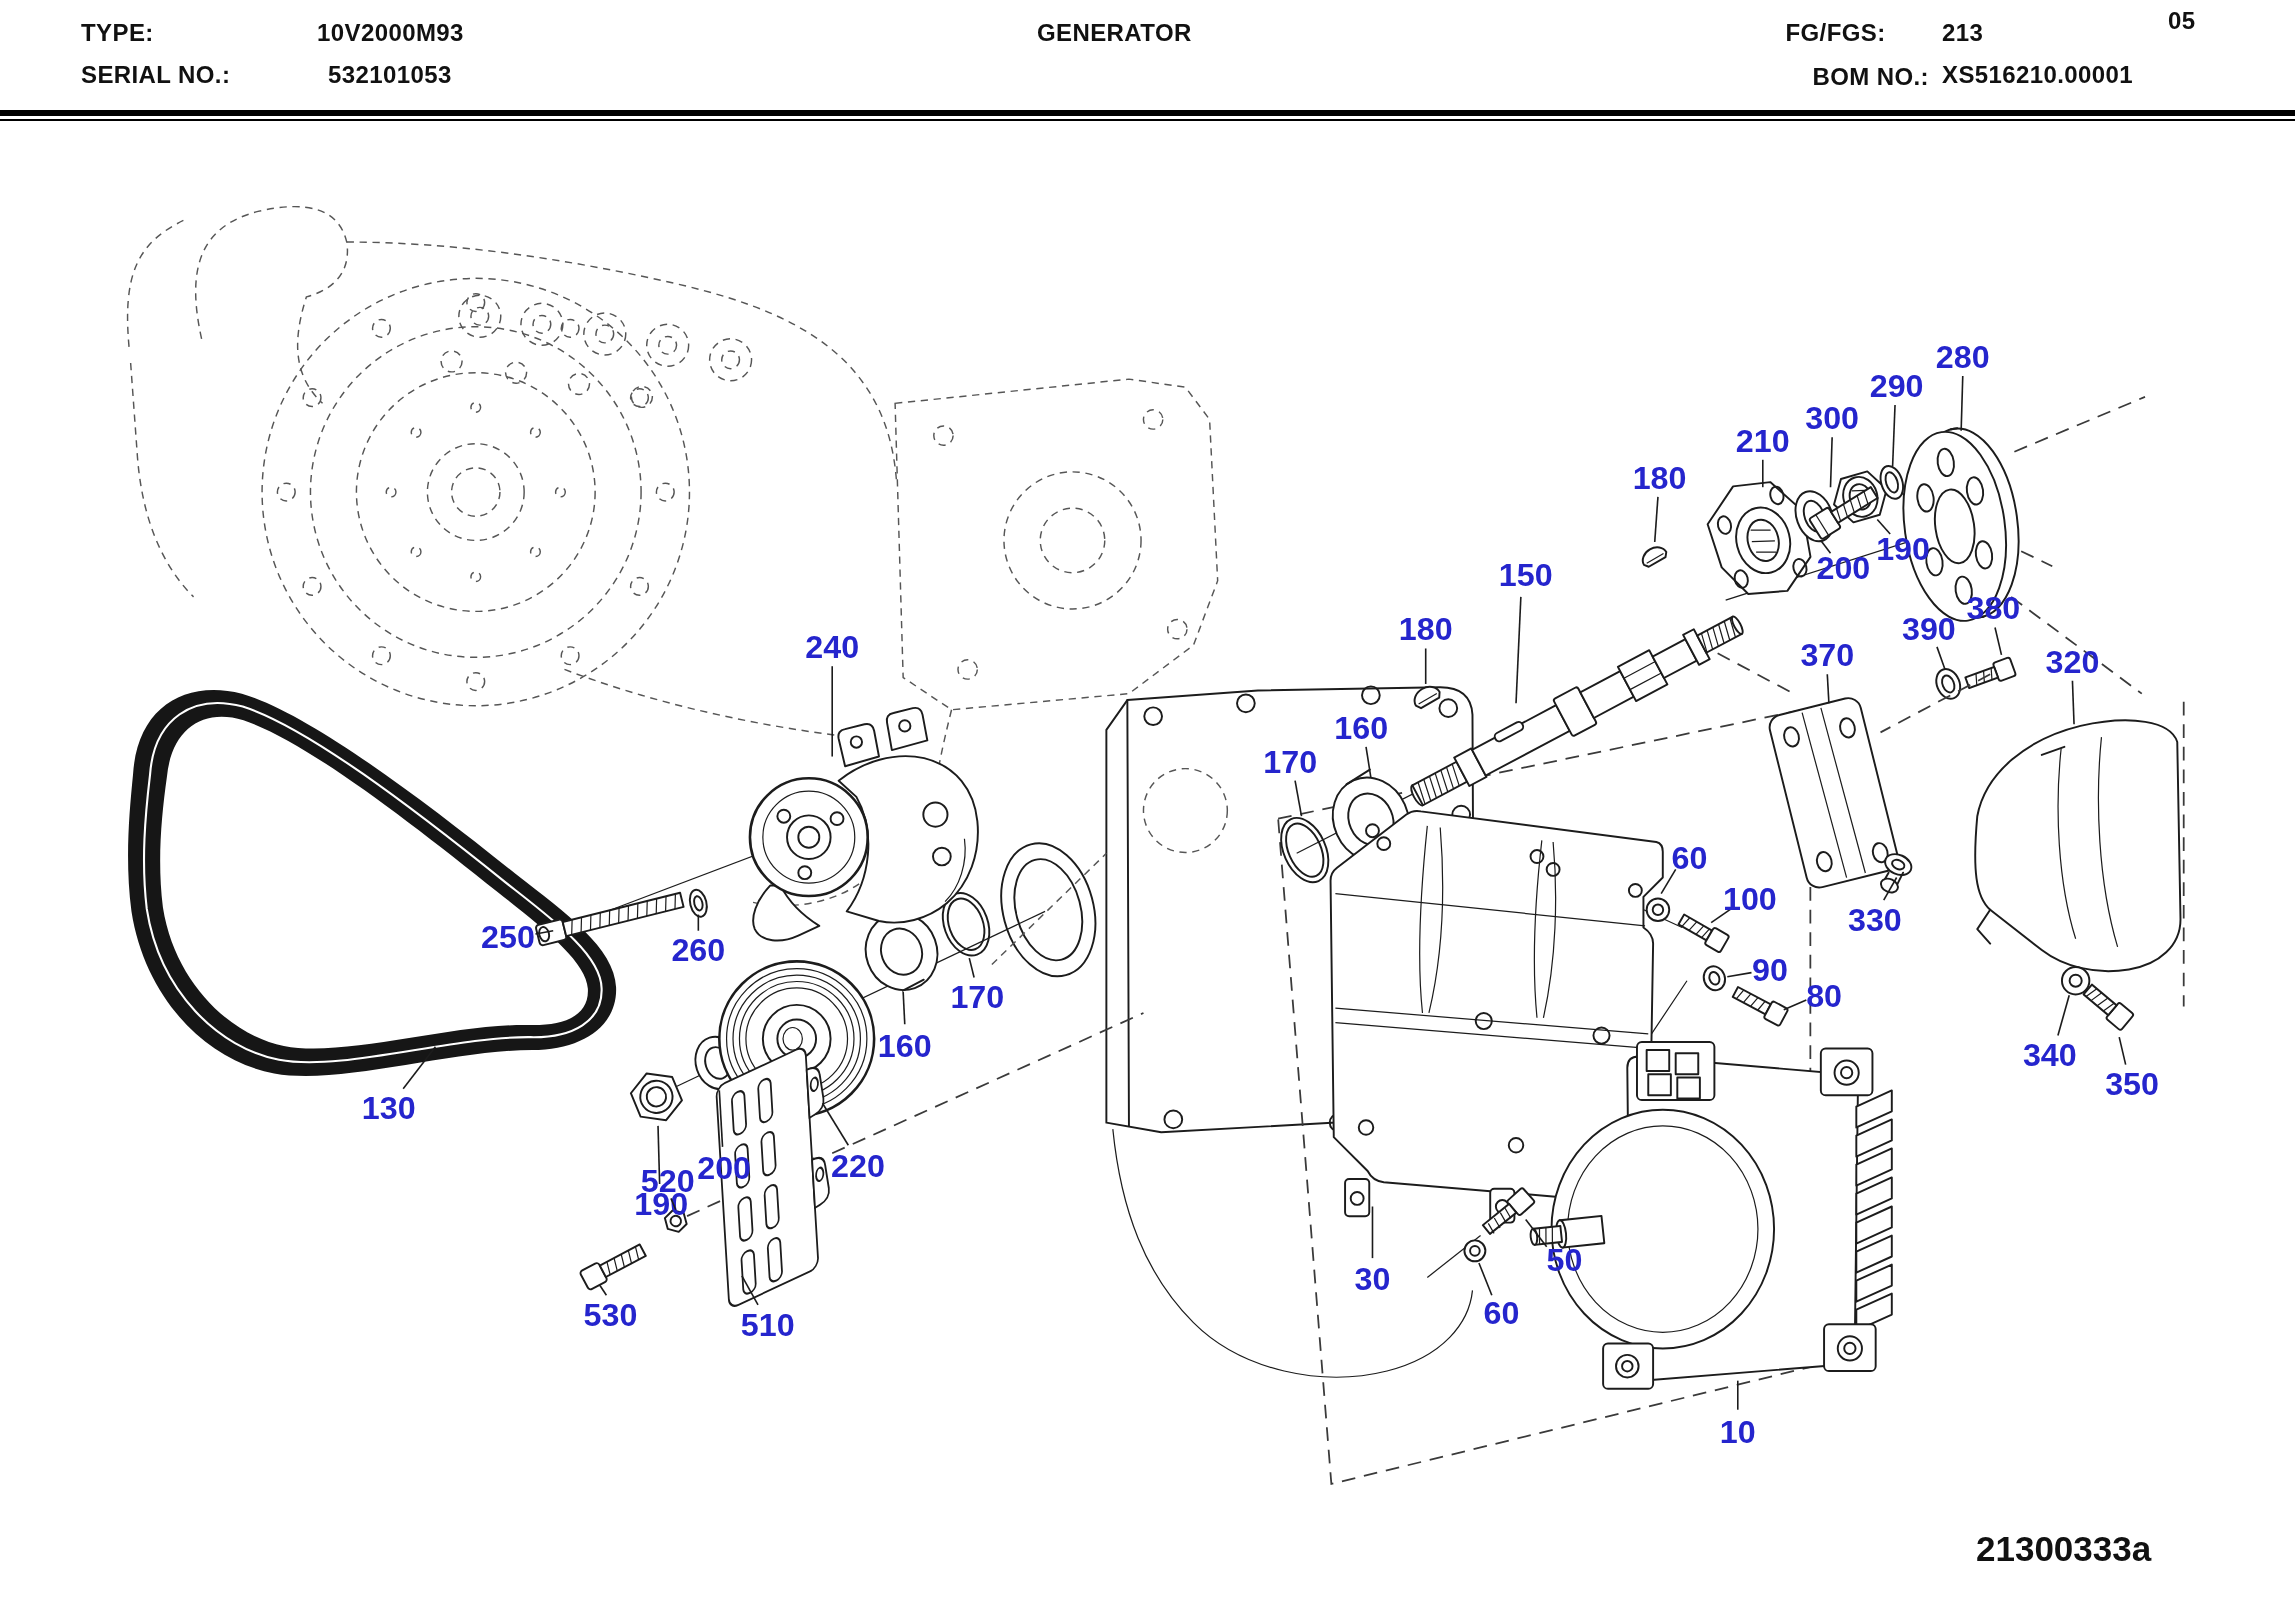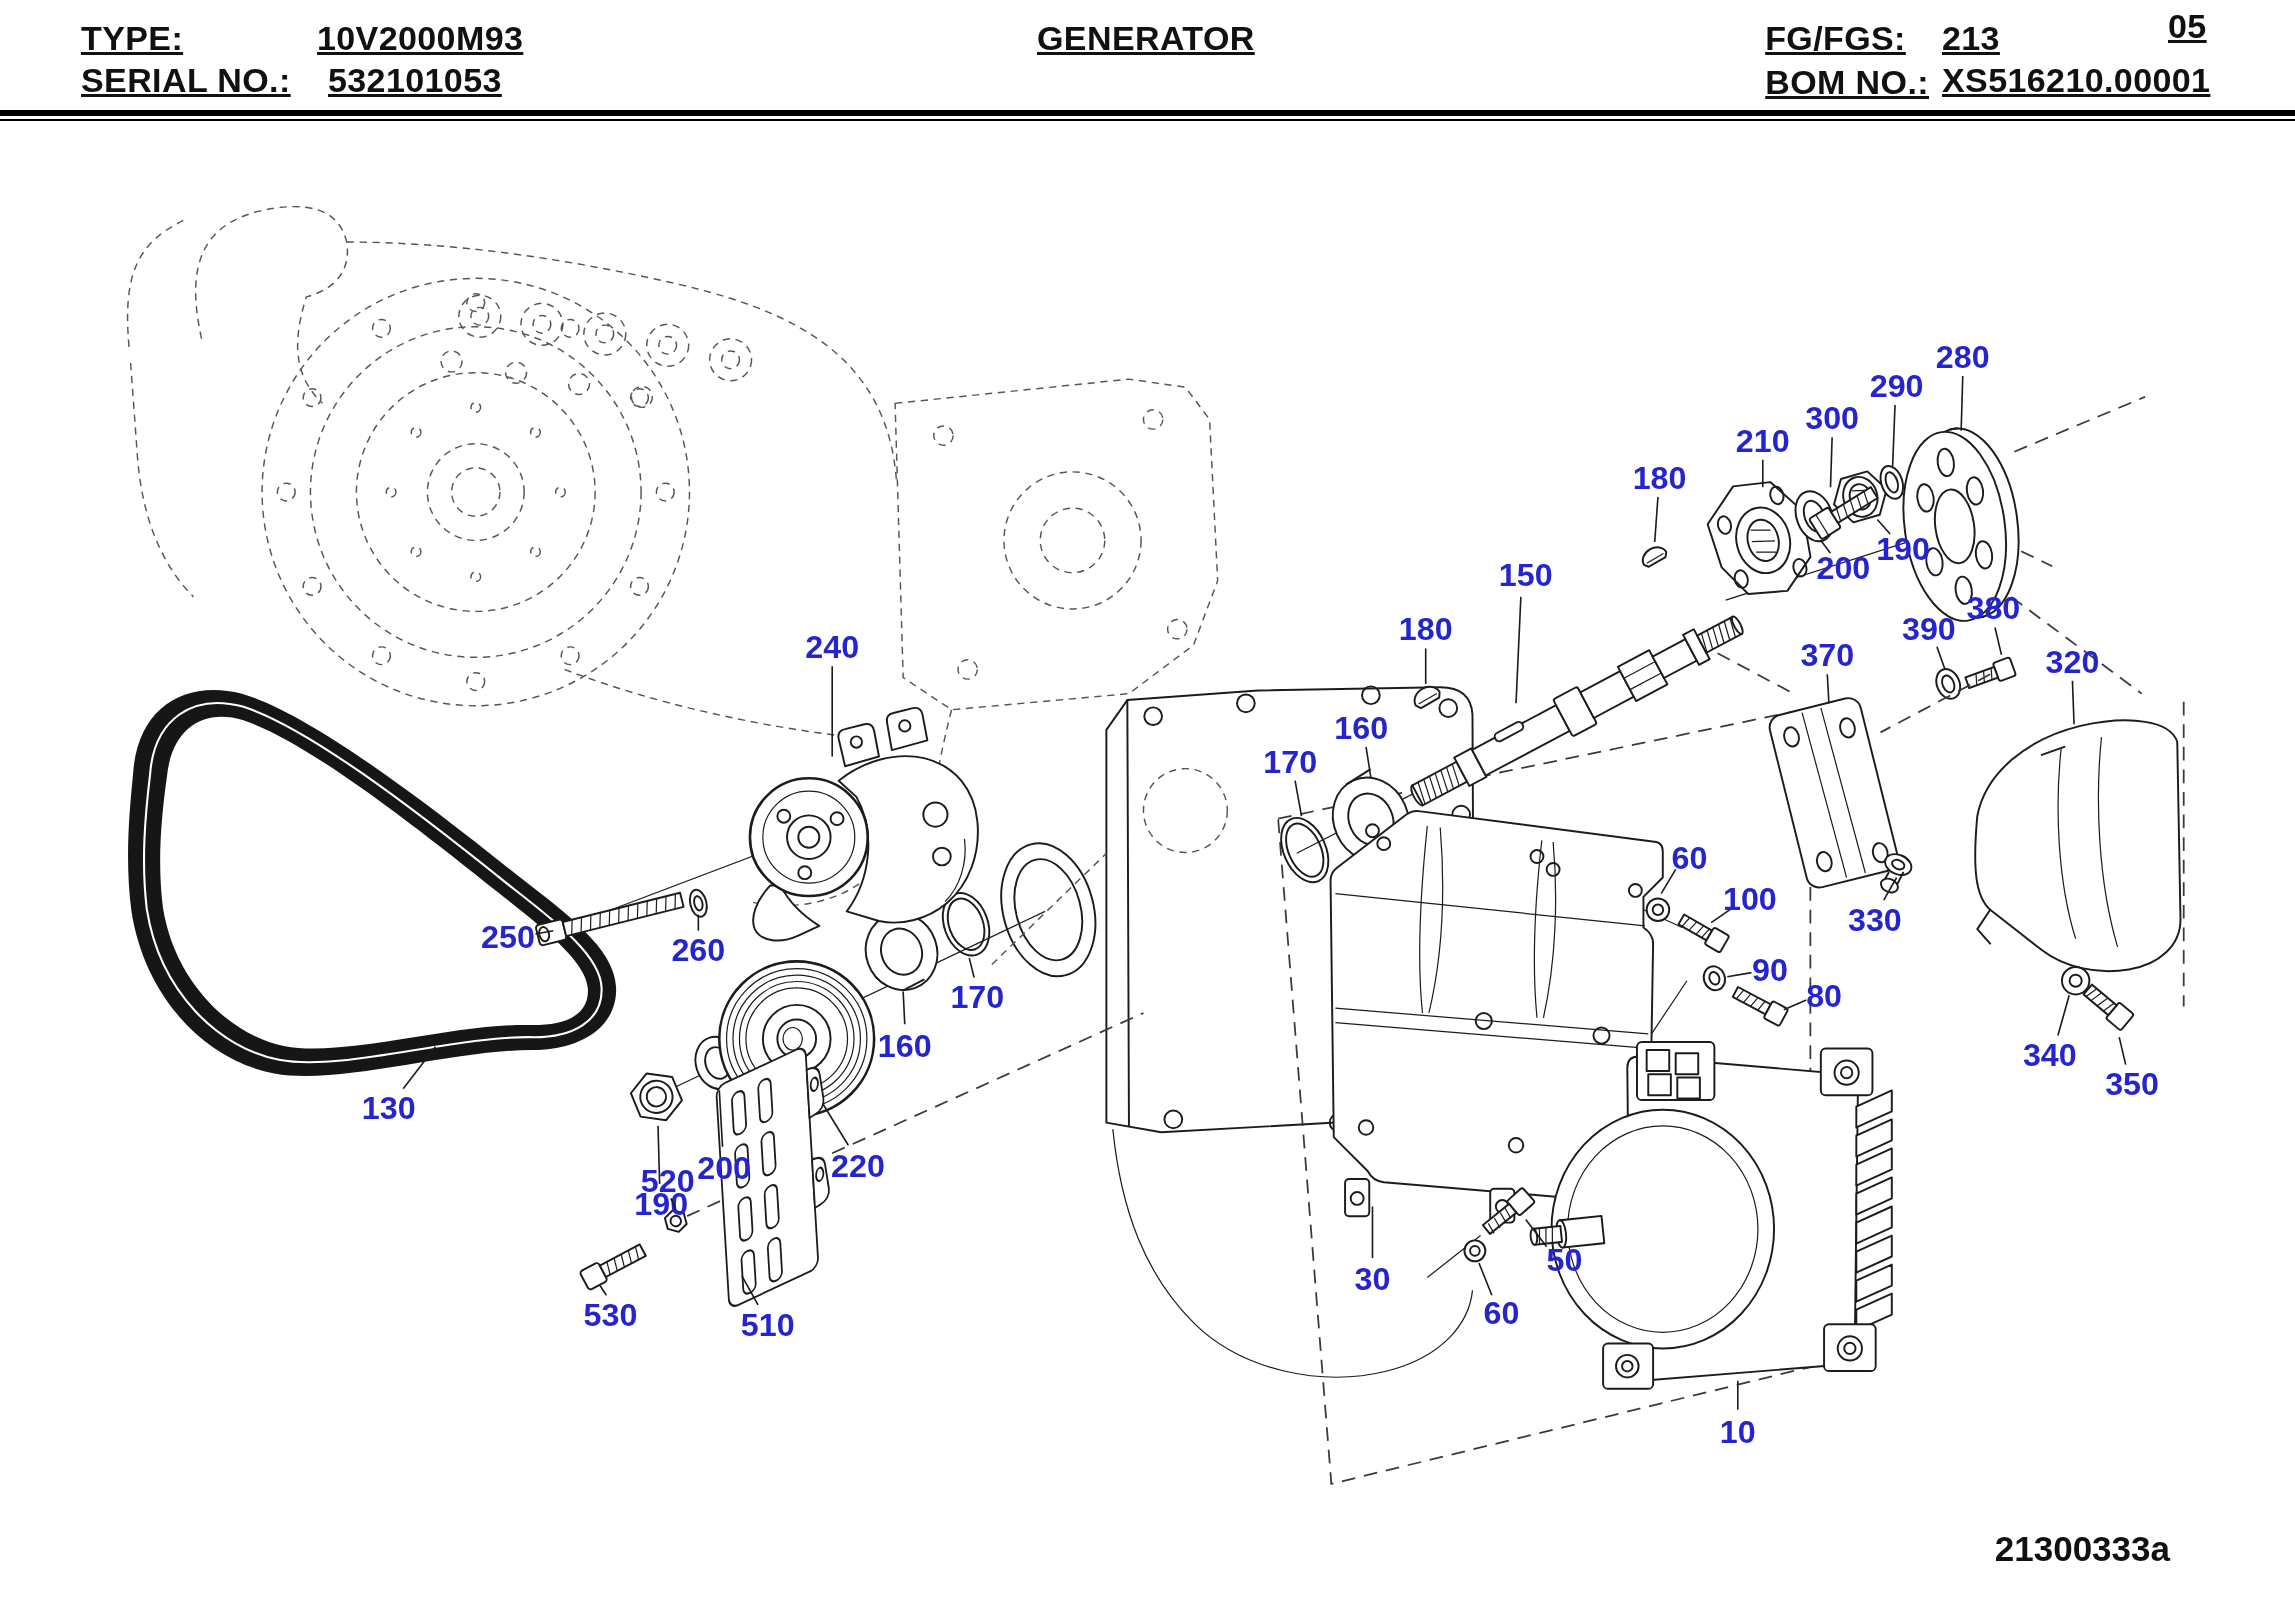--- a/index.html
+++ b/index.html
@@ -1,18 +1,18 @@
 <!DOCTYPE html>
 <html style="--callout: #2525cd;font-size:13px"><head>
 <meta charset="utf-8">
 <style>
   html,body{margin:0;padding:0;background:#fff;}
   body{width:2295px;height:1605px;position:relative;overflow:hidden;
        font-family:"Liberation Sans",sans-serif;color:#111;}
-  .hdr{position:absolute;font-size:34px;font-weight:bold;white-space:nowrap;letter-spacing:0.4px;text-decoration:underline;}
+  .hdr{position:absolute;font-size:24px;font-weight:bold;white-space:nowrap;letter-spacing:0.4px;}
   .rule{position:absolute;left:0;width:2295px;background:#000;}
   .footer-num{position:absolute;font-size:35px;font-weight:bold;}
   svg{position:absolute;left:0;top:0;}
   
   .ln  {stroke:#1c1c1c;stroke-width:2.4;fill:none;stroke-linecap:round;stroke-linejoin:round;}
   .lnw {stroke:#1c1c1c;stroke-width:2.4;fill:#fff;stroke-linecap:round;stroke-linejoin:round;}
   .thk {stroke:#1c1c1c;stroke-width:3.2;}
   .thin{stroke:#1c1c1c;stroke-width:1.5;fill:none;}
   .ghost{stroke:#565656;stroke-width:1.8;fill:none;stroke-dasharray:9 7;}
   .sect {stroke:#3a3a3a;stroke-width:2.2;fill:none;stroke-dasharray:17 11;}
@@ -500,14 +500,14 @@
       <text x="2392" y="794" class="callout">390</text>
       <line x1="940" y1="1618" x2="920" y2="1582" class="leader"></line>
       <text x="952" y="1656" class="callout">510</text>
       <line x1="832" y1="1486" x2="838" y2="1500" class="leader"></line>
       <text x="828" y="1478" class="callout">520</text>
       <line x1="752" y1="1606" x2="744" y2="1594" class="leader"></line>
       <text x="757" y="1644" class="callout">530</text>
     </g>
 </svg>
 
-<div class="footer-num" style="left:1976px;top:1529px;width:194px;text-align:right">21300333a</div>
+<div class="footer-num" style="left:1976px;top:1529px;width:194px;text-align:left">21300333a</div>
 
 
 </body></html>

